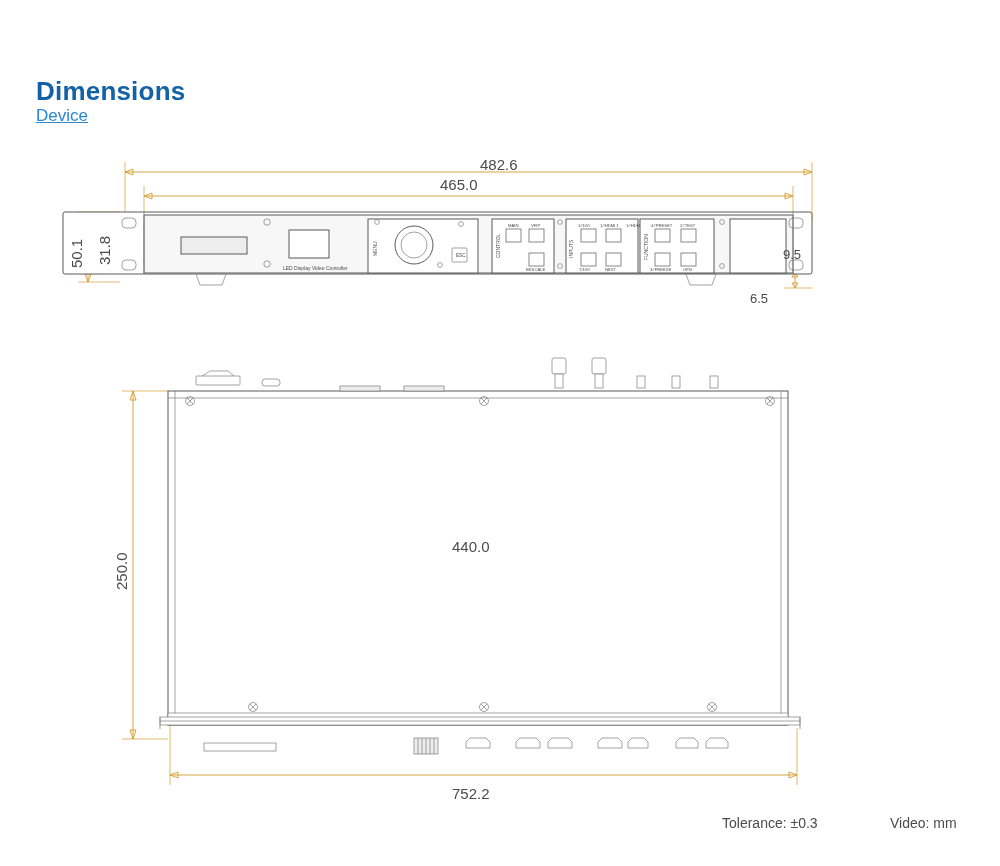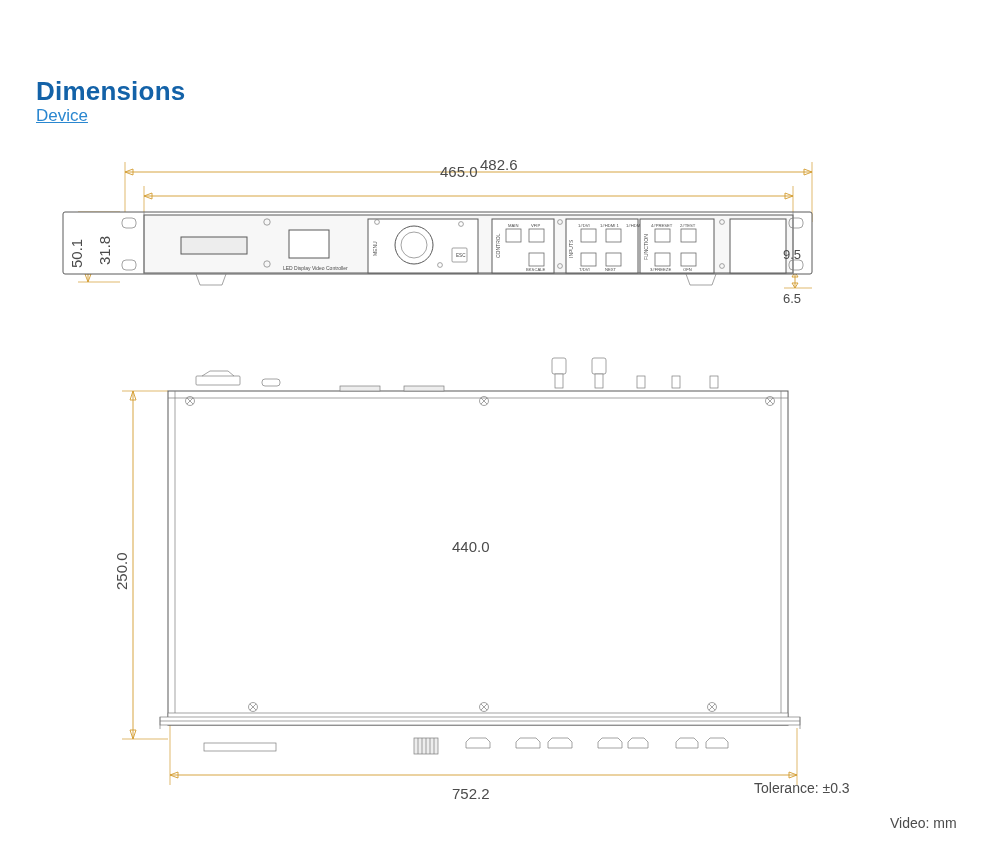--- a/index.html
+++ b/index.html
@@ -55,22 +55,21 @@
     transform: rotate(-90deg);
   }
   .footer-note {
     position: absolute;
     font-size: 14px;
     color: #4b4b4b;
     white-space: nowrap;
   }
   .tol {
     left: 722px;
-    top: 780px;
-    margin-left: 32px;
+    top: 815px;
   }
   .unit {
     left: 890px;
     top: 815px;
   }
   svg { display: block; }
   .ol { fill: none; stroke: #5a5a5a; stroke-width: 1; }
   .ol-thin { fill: none; stroke: #7d7d7d; stroke-width: 0.7; }
   .dim { fill: none; stroke: #d39b2e; stroke-width: 0.9; }
   .dimline { stroke: #d39b2e; stroke-width: 0.9; }
@@ -276,24 +275,24 @@
     <path class="ol-thin" d="M628,742 L632,738 L644,738 L648,742 L648,748 L628,748 Z"></path>
     <path class="ol-thin" d="M676,742 L680,738 L694,738 L698,742 L698,748 L676,748 Z"></path>
     <path class="ol-thin" d="M706,742 L710,738 L724,738 L728,742 L728,748 L706,748 Z"></path>
 
     <line class="ol-thin" x1="160" y1="717" x2="160" y2="729"></line>
     <line class="ol-thin" x1="800" y1="717" x2="800" y2="729"></line>
   </g>
 </svg>
 
 <div class="dim-text" style="left:440px; top:156px;margin-left:40px;">482.6</div>
-<div class="dim-text" style="left:440px; top:163px;">465.0</div>
+<div class="dim-text" style="left:440px; top:176px;">465.0</div>
 <div class="dim-text vert" style="left:68px; top:268px;">50.1</div>
 <div class="dim-text vert" style="left:96px; top:265px;">31.8</div>
 <div class="dim-text small" style="left:783px; top:234px;">9.5</div>
-<div class="dim-text small" style="left:783px; top:278px;">6.5</div>
+<div class="dim-text small" style="left:750px; top:278px;">6.5</div>
 
 <div class="dim-text vert" style="left:113px; top:590px;">250.0</div>
 <div class="dim-text" style="left:452px; top:538px;">440.0</div>
 <div class="dim-text" style="left:452px; top:785px;">752.2</div>
 
 <div class="footer-note tol">Tolerance:  ±0.3</div>
 <div class="footer-note unit">Video: mm</div>
 
 </body></html>

